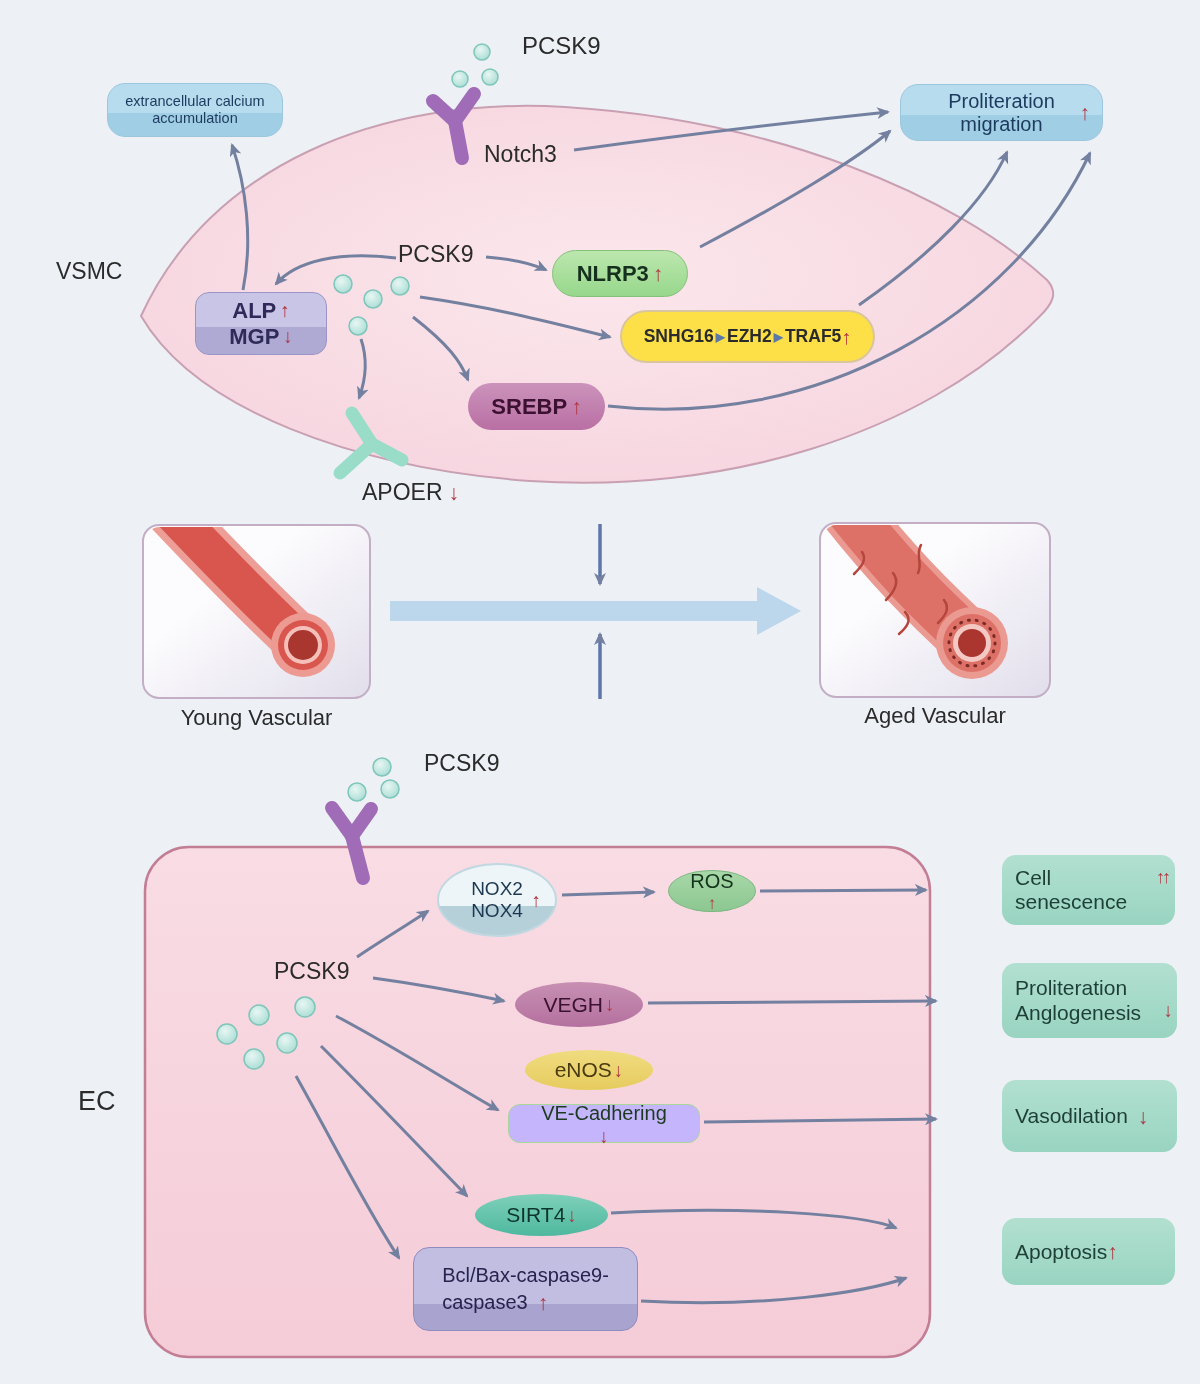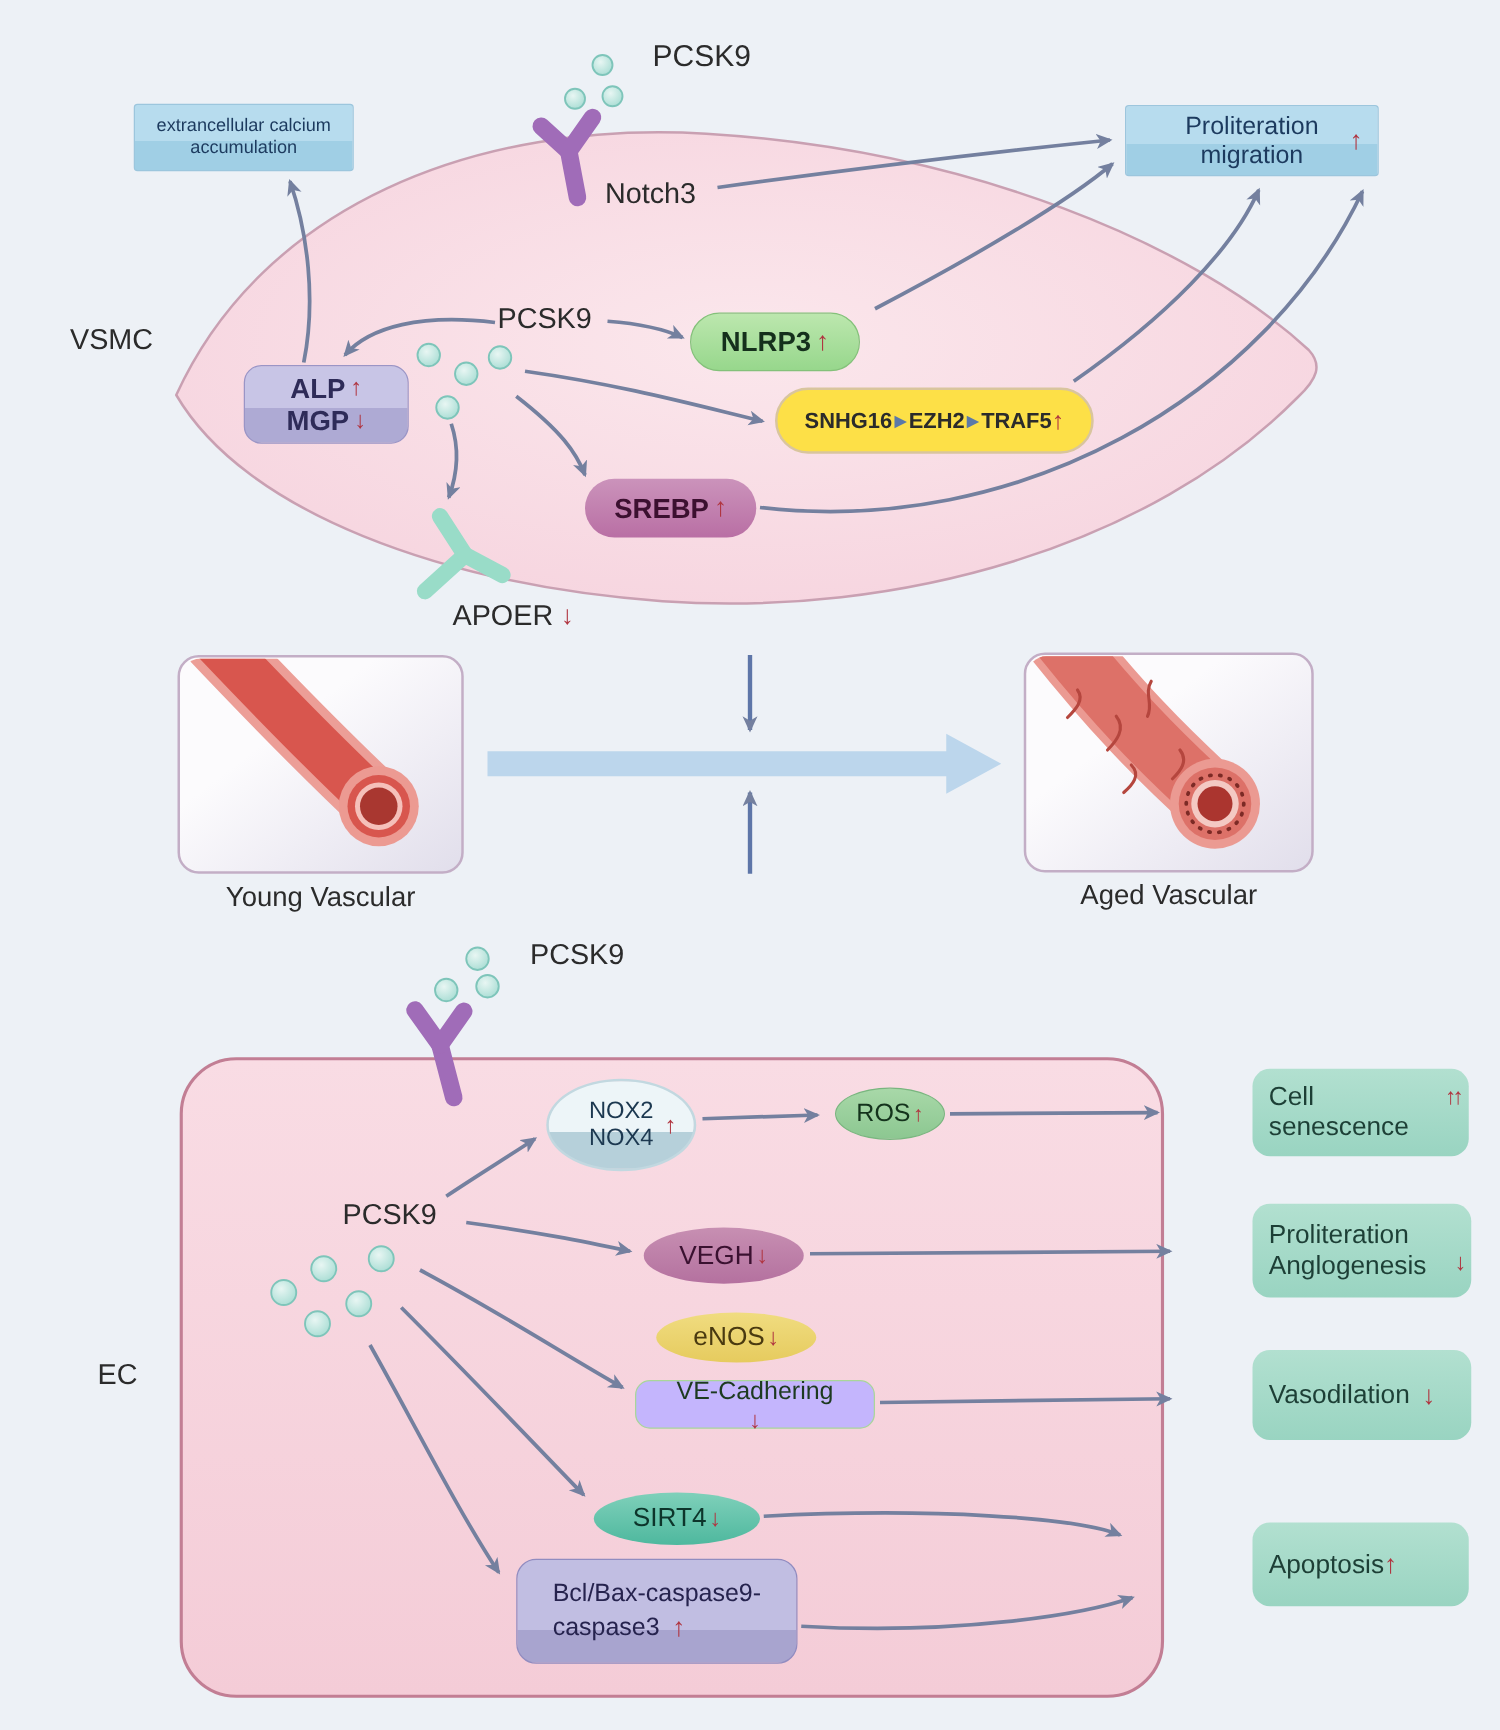--- a/index.html
+++ b/index.html
@@ -8,33 +8,33 @@
     background:#edf1f6;font-family:"Liberation Sans",sans-serif;color:#2b2b2b;
   }
   .layer{position:absolute;left:0;top:0;}
   .lbl{position:absolute;white-space:nowrap;color:#2b2b2b;}
   .box{position:absolute;display:flex;align-items:center;justify-content:center;text-align:center;box-sizing:border-box;}
   .col{display:flex;flex-direction:column;align-items:center;line-height:1.15;}
   .row{display:flex;align-items:center;}
   .red{color:#b03540;font-weight:bold;}
   .up,.down{font-size:21px;line-height:1;}
   
-  .bluebox{background:linear-gradient(180deg,#b7dcee 0 55%,#a0cfe5 55% 100%);border:1px solid #9cc6dd;border-radius:3px;color:#1c3a5e;text-align:center;}
+  .bluebox{background:linear-gradient(180deg,#b7dcee 0 55%,#a0cfe5 55% 100%);border:1px solid #9cc6dd;border-radius:18px;color:#1c3a5e;text-align:center;}
   
   .lavbox{background:linear-gradient(180deg,#c8c5e6 0 55%,#aeaad4 55% 100%);border:1.5px solid #9a95c6;border-radius:14px;color:#2e2b58;font-weight:bold;text-align:center;}
   .lavbox2{background:linear-gradient(180deg,#c1bee2 0 68%,#a8a4cf 68% 100%);border:1.5px solid #918cc0;border-radius:16px;color:#26234e;}
   
   .pill{border-radius:999px;}
   .nlrp3{background:linear-gradient(180deg,#bce7ae,#97d78c);border:1.5px solid #84c17a;color:#15301c;font-weight:bold;font-size:22px;}
   .snhg{background:#fde047;border:2px solid #d9c59e;color:#2b2b2b;font-weight:bold;font-size:17.5px;}
   .tri{font-size:12px;color:#5b79a8;margin:0 2px;line-height:1;}
   .srebp{background:linear-gradient(180deg,#cb93bb,#b96fa4);color:#3c1030;font-weight:bold;font-size:22px;}
   .ellipse{border-radius:50%;}
   .nox{background:linear-gradient(180deg,#edf5f8 0 58%,#b6d0da 58% 100%);border:2px solid #c2d8e0;color:#1c3850;font-size:19px;}
-  .ros{background:linear-gradient(180deg,#a8d8a8,#8cc791);border:1.5px solid #79b67f;color:#14331c;font-size:20px;}
+  .ros{background:linear-gradient(180deg,#a8d8a8,#8cc791);border:1.5px solid #79b67f;color:#14331c;font-size:20px;flex-direction:column;}
   .vegh{background:linear-gradient(180deg,#c78fb2,#b4719f);color:#3a1130;font-size:21px;}
   .enos{background:linear-gradient(180deg,#f0dc80,#e6cb5e);color:#4a3a10;font-size:21px;}
   .vecad{background:#c4b5fd;border:1.5px solid #a9d69a;border-radius:12px;color:#1d3a20;font-size:20px;flex-direction:column;}
   .sirt{background:linear-gradient(180deg,#7fd0ba,#4eb89e);color:#0d352b;font-size:21px;}
   
   .mint{background:linear-gradient(180deg,#b2e0d0,#99d4c1);border-radius:14px;color:#1d3f36;font-size:21px;
         justify-content:flex-start;padding-left:13px;text-align:left;}
   .mint .col{align-items:flex-start;}
 </style>
 </head>
@@ -178,21 +178,21 @@
   <div class="lbl" style="left:484px;top:141px;font-size:23px;">Notch3</div>
   <div class="lbl" style="left:398px;top:241px;font-size:23px;">PCSK9</div>
   <div class="lbl row" style="left:362px;top:479px;font-size:23px;gap:6px;">
     <span>APOER</span>
     <span class="red down">↓</span>
   </div>
   <div class="box" style="left:143px;top:705px;width:227px;font-size:22px;">Young Vascular</div>
   <div class="box" style="left:820px;top:703px;width:230px;font-size:22px;">Aged Vascular</div>
   <div class="lbl" style="left:424px;top:750px;font-size:23px;">PCSK9</div>
   <div class="lbl" style="left:274px;top:958px;font-size:23px;">PCSK9</div>
-  <div class="lbl" style="left:78px;top:1086px;font-size:23px;">EC</div>
+  <div class="lbl" style="left:78px;top:1086px;font-size:27px;">EC</div>
 
   <div class="box bluebox" style="left:107px;top:83px;width:176px;height:54px;">
     <div class="col" style="font-size:14.5px;">
       <span>extrancellular calcium</span>
       <span>accumulation</span>
     </div>
   </div>
 
   <div class="box bluebox" style="left:900px;top:84px;width:203px;height:57px;">
     <div class="col" style="font-size:20px;">

